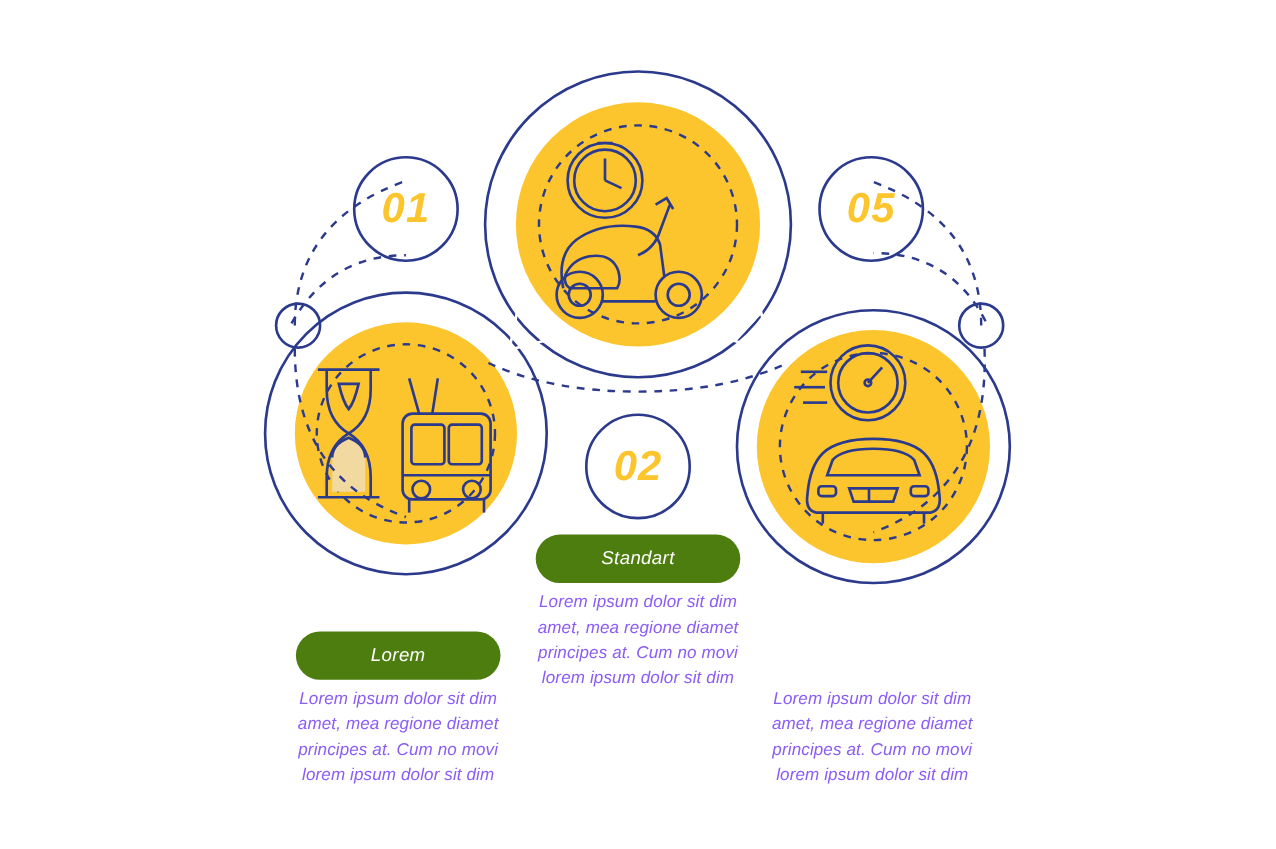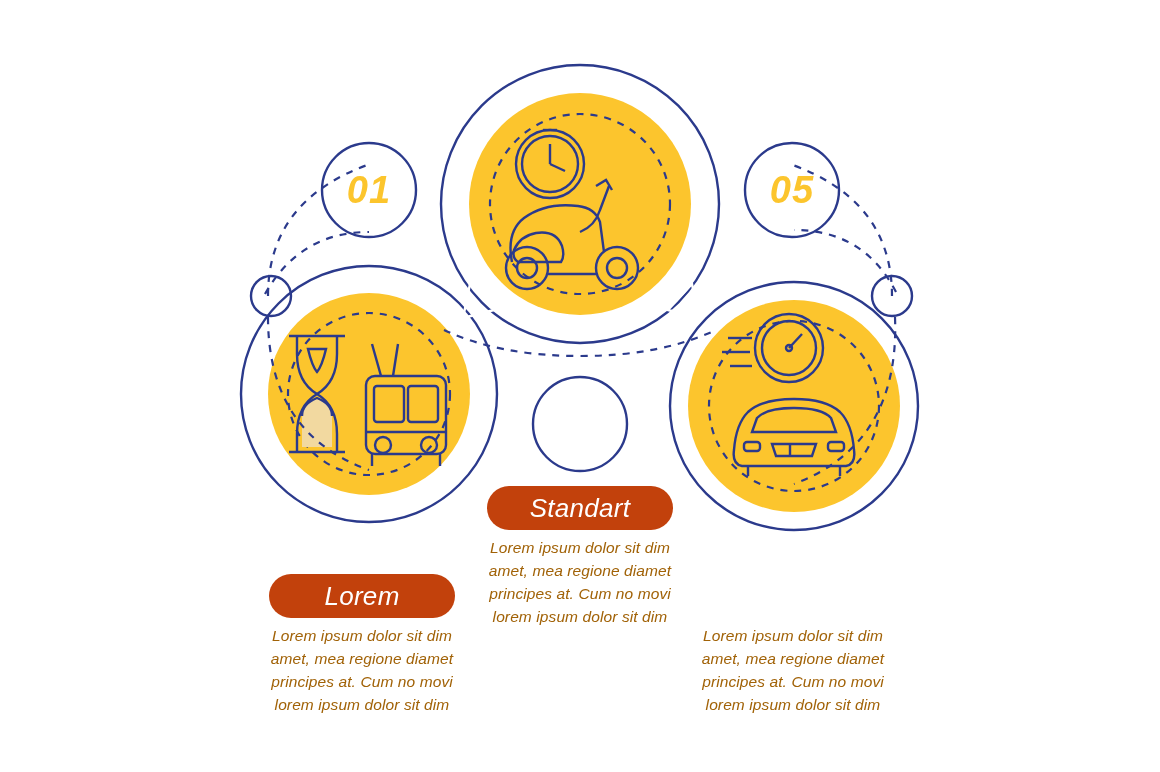--- a/index.html
+++ b/index.html
@@ -23,33 +23,33 @@
     font-style: italic;
   }
   svg.layer {
     position: absolute;
     left: 0; top: 0;
     width: 1160px;
     height: 772px;
   }
   .txt {
     position: absolute;
-    color: #a16207;
+    color: #8b5cf6;
     font-size: 15.5px;
     line-height: 23px;
     text-align: center;
     white-space: pre-line;
     letter-spacing: 0.1px;
   }
   .pill {
     position: absolute;
-    background: #c2410c;
+    background: #4d7c0f;
     border-radius: 28px;
     color: #ffffff;
-    font-size: 26px;
+    font-size: 17px;
     display: flex;
     align-items: center;
     justify-content: center;
     letter-spacing: 0.3px;
   }
   .step-num {
     position: absolute;
     color: #fcc52d;
     font-size: 38px;
     font-weight: bold;
@@ -209,20 +209,21 @@
     </g>
     <g>
       <circle class="ol" cx="792" cy="186" r="47"></circle>
     </g>
     <g>
       <circle class="ol" cx="580" cy="420" r="47"></circle>
     </g>
   </svg>
 
   <div class="step-num" style="left:319px; top:160px; width:100px; height:52px;">01</div>
+  <div class="step-num" style="left:530px; top:394px; width:100px; height:52px;">02</div>
   <div class="step-num" style="left:742px; top:160px; width:100px; height:52px;">05</div>
 
   <div class="pill" style="left:487px; top:482px; width:186px; height:44px;">Standart</div>
   <div class="pill" style="left:269px; top:570px; width:186px; height:44px;">Lorem</div>
 
   <div class="txt" style="left:460px; top:532px; width:240px;">Lorem ipsum dolor sit dim
 amet, mea regione diamet
 principes at. Cum no movi
 lorem ipsum dolor sit dim</div>
   <div class="txt" style="left:242px; top:620px; width:240px;">Lorem ipsum dolor sit dim

